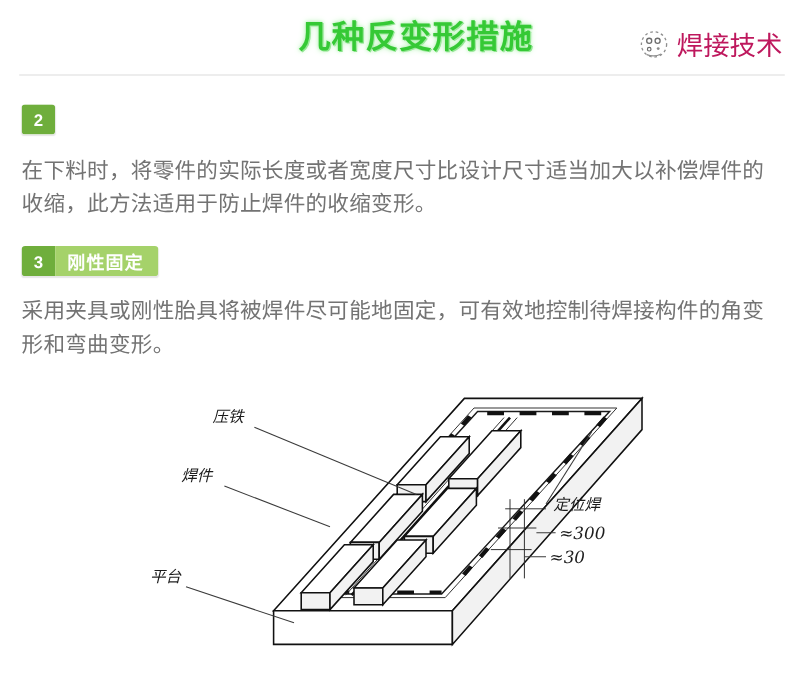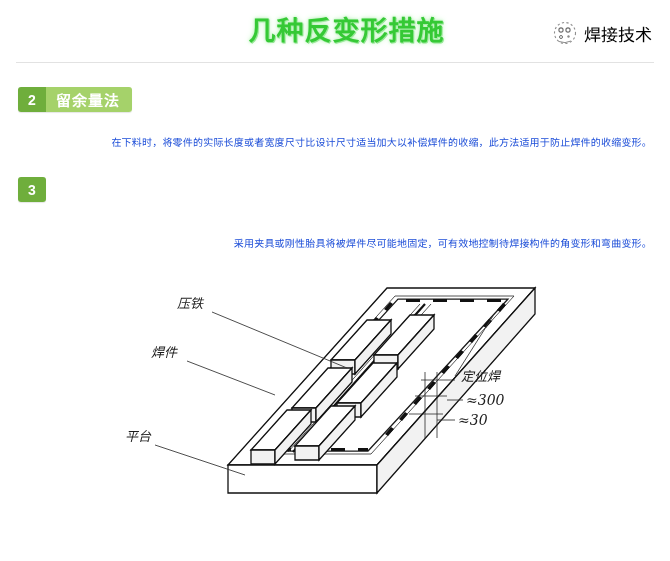--- a/index.html
+++ b/index.html
@@ -45,22 +45,22 @@
     gap: 6px;
   }
   .brand-icon {
     width: 26px;
     height: 26px;
     position: relative;
     flex: 0 0 auto;
   }
   .brand-icon svg { display: block; }
   .brand-text {
-    font-size: 17px;
-    color: #000000;
+    font-size: 22px;
+    color: #be185d;
     font-family: Liberation Mono, monospace;
     letter-spacing: 0px;
     white-space: nowrap;
   }
   .header-rule {
     position: absolute;
     left: 16px;
     right: 16px;
     top: 62px;
     height: 1px;
@@ -98,34 +98,33 @@
     font-size: 15px;
     font-weight: bold;
     padding: 0 12px 0 10px;
     display: flex;
     align-items: center;
     letter-spacing: 1px;
     font-family: "DejaVu Sans", "Liberation Sans", sans-serif;
   }
 
   .body-text {
-    font-size: 10px;
+    font-size: 18px;
     line-height: 28px;
-    color: #1d4ed8;
+    color: #737373;
     margin: 0;
     letter-spacing: 0.2px;
     font-family: "DejaVu Sans", "Liberation Sans", sans-serif;
-    text-align: right;
   }
   .body-text p { margin: 0; }
 
   .sec2-badge { margin-top: 24px; }
   .sec2-body  { margin-top: 17px; }
   .sec3-badge { margin-top: 20px; }
-  .sec3-body  { margin-top: 28px; }
+  .sec3-body  { margin-top: 16px; }
 
   
   .figure-wrap {
     margin-top: 10px;
     width: 100%;
     display: block;
     font-style: italic;
   }
   .figure-wrap svg { display: block; margin: 0 auto; }
 
@@ -169,30 +168,30 @@
   </div>
 
   <div class="header-rule"></div>
 </div>
 
 <div class="content">
 
   <div class="section">
     <div class="badge sec2-badge">
       <span class="badge-num">2</span>
-      <span class="badge-label">留余量法</span>
     </div>
     <div class="body-text sec2-body">
       <p>在下料时，将零件的实际长度或者宽度尺寸比设计尺寸适当加大以补偿焊件的收缩，此方法适用于防止焊件的收缩变形。</p>
     </div>
   </div>
 
   <div class="section">
     <div class="badge sec3-badge">
       <span class="badge-num">3</span>
+      <span class="badge-label">刚性固定</span>
     </div>
     <div class="body-text sec3-body">
       <p>采用夹具或刚性胎具将被焊件尽可能地固定，可有效地控制待焊接构件的角变形和弯曲变形。</p>
     </div>
   </div>
 
   <div class="figure-wrap">
     <svg width="420" height="250" viewBox="0 0 420 250" aria-hidden="true">
 
       <polygon class="fig-face" points="103,197 262,20 410,20 252,197"></polygon>

